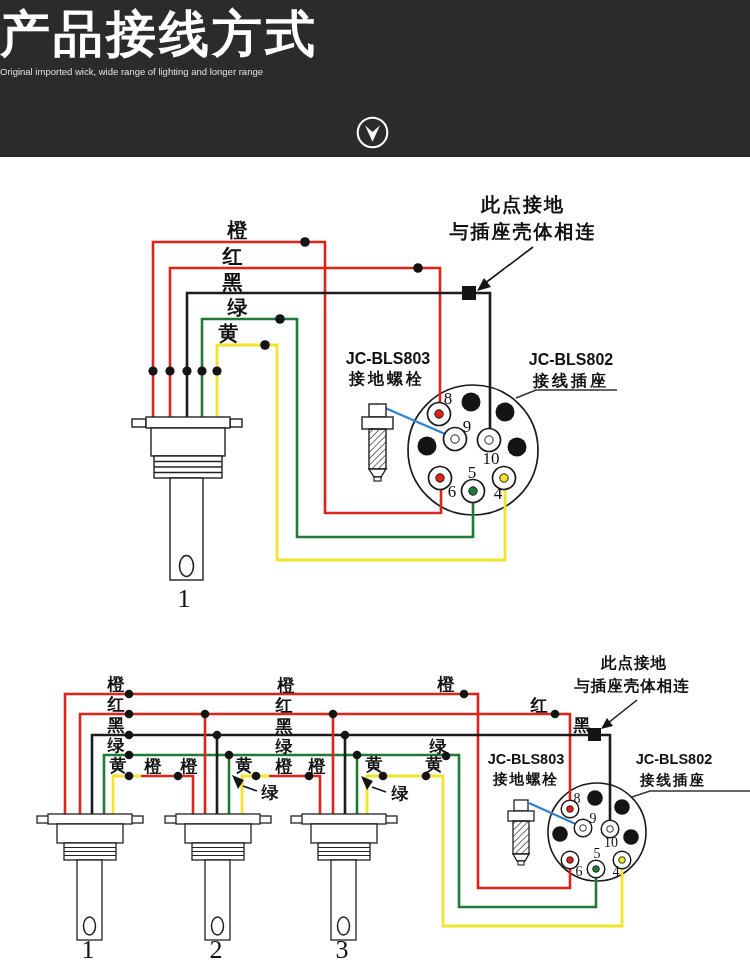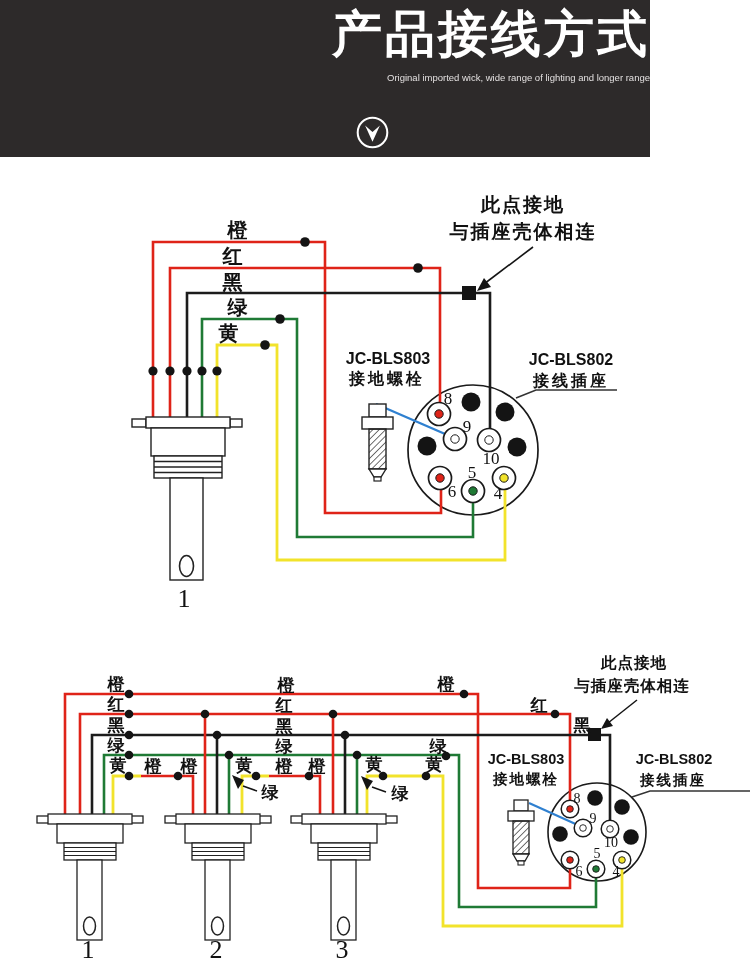--- a/index.html
+++ b/index.html
@@ -1,18 +1,18 @@
 <!DOCTYPE html>
 <html><head>
 <meta charset="utf-8">
 <style>
   html,body{margin:0;padding:0;background:#fff;}
   #page{position:relative;width:750px;height:960px;background:#fff;overflow:hidden;
         font-family:"Liberation Sans",sans-serif;}
-  #hdr{position:absolute;left:0;top:0;width:650px;height:157px;background:#2d2a2a;text-align:right;}
+  #hdr{position:absolute;left:0;top:0;width:750px;height:157px;background:#2d2a2a;text-align:left;}
   #hdr h1{margin:0;padding-top:4px;font-size:50px;line-height:60px;font-weight:bold;color:#ffffff;letter-spacing:3px;}
   .sub{color:#e3e0e0;font-size:9.5px;line-height:16px;margin:0;}
   #scrollicon{position:absolute;left:354px;top:114px;width:37px;height:37px;}
   svg text{font-family:"Liberation Sans",sans-serif;fill:#111;}
   .lab1{font-size:20px;font-weight:bold;letter-spacing:1px;}
   .lab2{font-size:17px;font-weight:bold;}
   .note1{font-size:19px;font-weight:bold;letter-spacing:2px;}
   .note1b{font-size:15.5px;font-weight:bold;letter-spacing:1px;}
   .jc{font-size:16px;font-weight:bold;}
   .jcc{font-size:16px;font-weight:bold;letter-spacing:3px;}
@@ -22,21 +22,21 @@
   .pinB{font-size:14px;font-family:"Liberation Serif",serif;}
   .num{font-size:26px;font-family:"Liberation Serif",serif;}
 </style>
 </head>
 <body>
 
 <div id="page">
 
   <div id="hdr">
     <h1>产品接线方式</h1>
-    <p class="sub" style="margin-top:6px">Original imported wick, wide range of lighting and longer range</p>
+    <p class="sub" style="">Original imported wick, wide range of lighting and longer range</p>
     <svg id="scrollicon" viewBox="-20 -20 40 40">
       <circle r="16" fill="none" stroke="#ffffff" stroke-width="2.2"></circle>
       <path d="M -8,-7.5 L 0,-0.5 L 8,-7.5 L 0,10 Z" fill="#ffffff"></path>
     </svg>
   </div>
 
   <svg width="750" height="960" viewBox="0 0 750 960" style="position:absolute;left:0;top:0;">
     <defs>
       <pattern id="hatch" width="4.5" height="4.5" patternUnits="userSpaceOnUse" patternTransform="rotate(45)">
         <line x1="0" y1="0" x2="0" y2="4.5" stroke="#333" stroke-width="1.4"></line>

